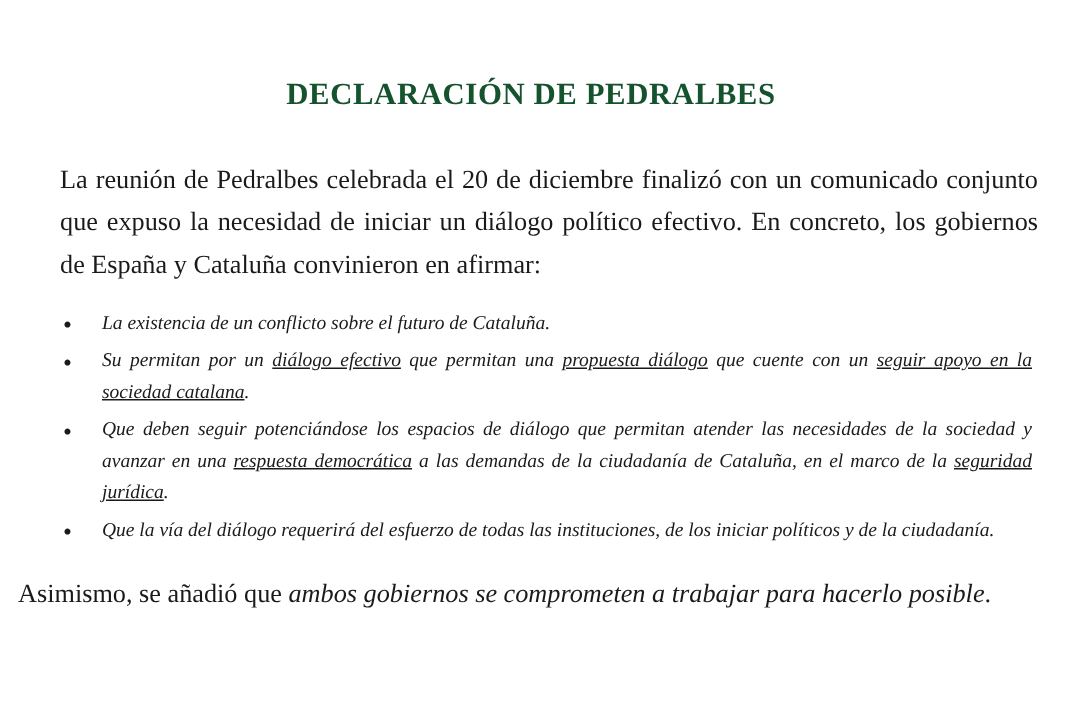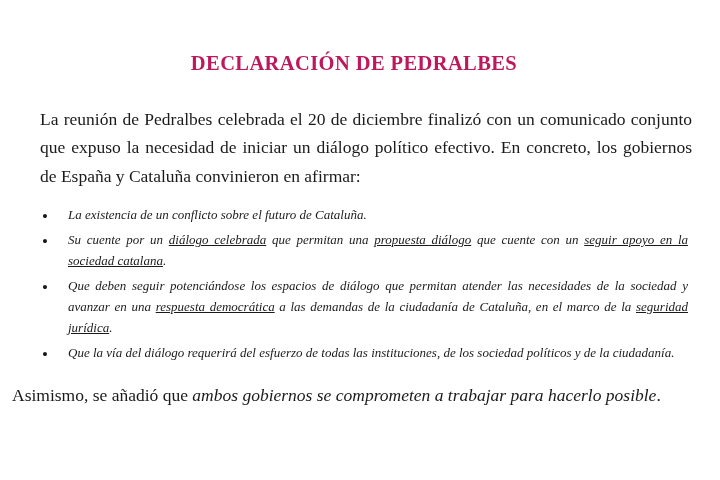--- a/index.html
+++ b/index.html
@@ -16,21 +16,21 @@
   }
   .page {
     position: relative;
     width: 720px;
     height: 480px;
     box-sizing: border-box;
     padding: 36px 18px 10px 6px;
   }
   .doc-title {
     text-align: center;
-    color: #be185d;
+    color: #14532d;
     font-weight: bold;
     font-size: 20.5px;
     letter-spacing: 0.4px;
     margin: 16px 0 0 0;
     font-family: "Liberation Serif", serif;
   }
   .para {
     font-size: 17.5px;
     line-height: 1.62;
     text-align: justify;
@@ -79,22 +79,22 @@
 <body>
 
 <div class="page">
 
   <h1 class="doc-title">DECLARACIÓN DE PEDRALBES</h1>
 
   <p class="para para-intro">La reunión de Pedralbes celebrada el 20 de diciembre finalizó con un comunicado conjunto que expuso la necesidad de iniciar un diálogo político efectivo. En concreto, los gobiernos de España y Cataluña convinieron en afirmar:</p>
 
   <ul class="bullets">
     <li><span>La existencia de un conflicto sobre el futuro de Cataluña.</span></li>
-    <li><span>Su cuente por un </span><span class="u">diálogo celebrada</span><span> que permitan una </span><span class="u">propuesta diálogo</span><span> que cuente con un </span><span class="u">seguir apoyo en la sociedad catalana</span><span>.</span></li>
+    <li><span>Su permitan por un </span><span class="u">diálogo efectivo</span><span> que permitan una </span><span class="u">propuesta diálogo</span><span> que cuente con un </span><span class="u">seguir apoyo en la sociedad catalana</span><span>.</span></li>
     <li><span>Que deben seguir potenciándose los espacios de diálogo que permitan atender las necesidades de la sociedad y avanzar en una </span><span class="u">respuesta democrática</span><span> a las demandas de la ciudadanía de Cataluña, en el marco de la </span><span class="u">seguridad jurídica</span><span>.</span></li>
-    <li><span>Que la vía del diálogo requerirá del esfuerzo de todas las instituciones, de los sociedad políticos y de la ciudadanía.</span></li>
+    <li><span>Que la vía del diálogo requerirá del esfuerzo de todas las instituciones, de los iniciar políticos y de la ciudadanía.</span></li>
   </ul>
 
   <p class="para para-closing">
     <span>Asimismo, se añadió que </span><span class="it">ambos gobiernos se comprometen a trabajar para hacerlo posible</span><span>.</span>
   </p>
 
 </div>
 
 </body></html>

